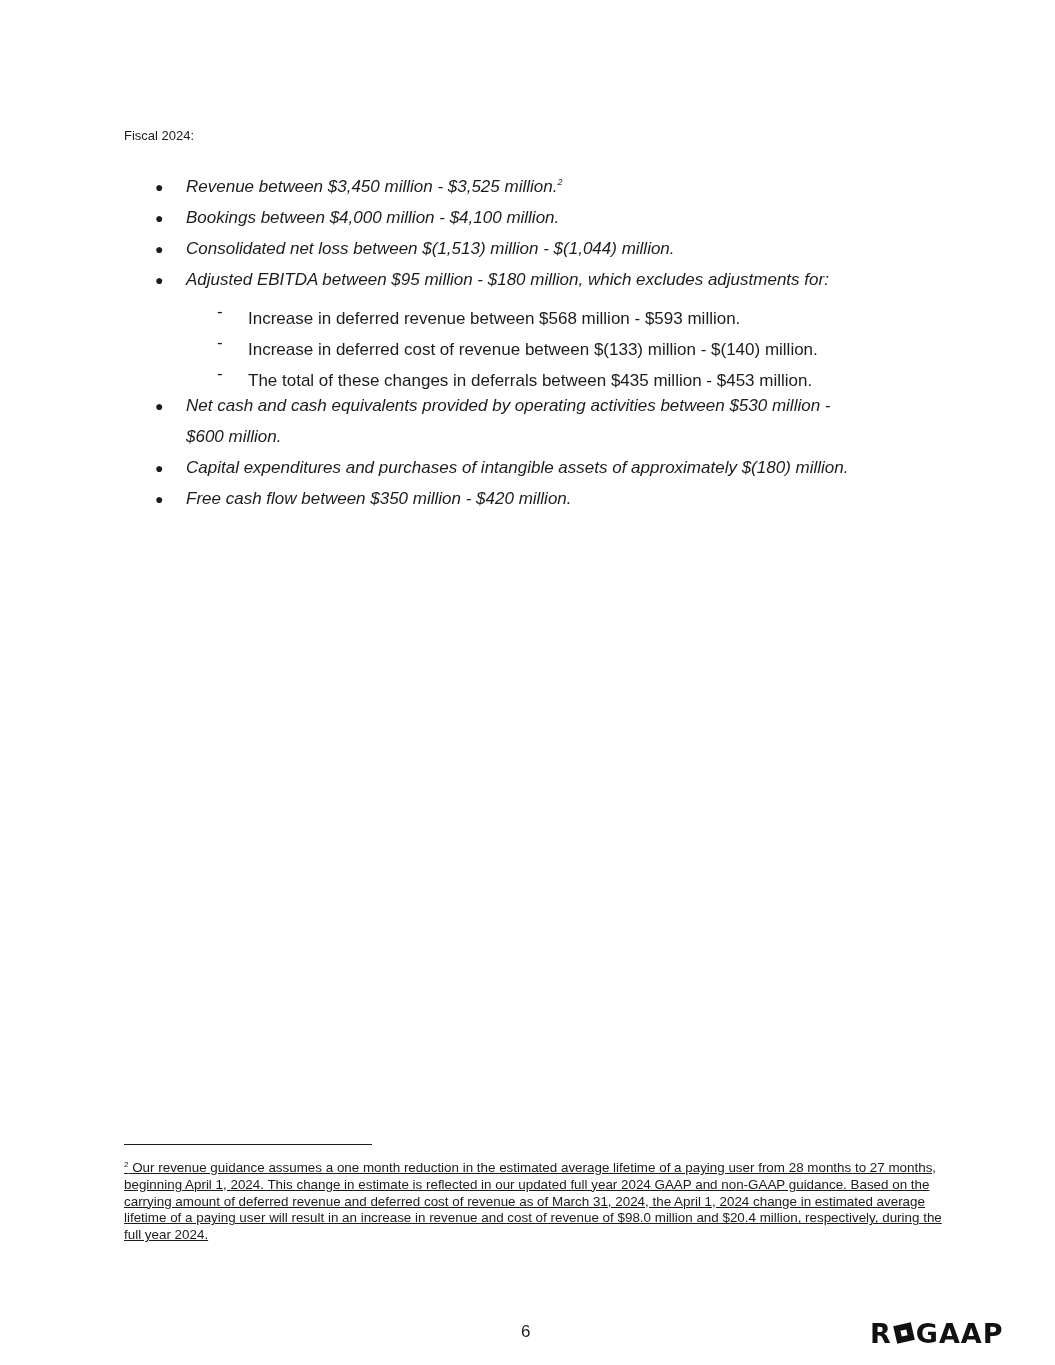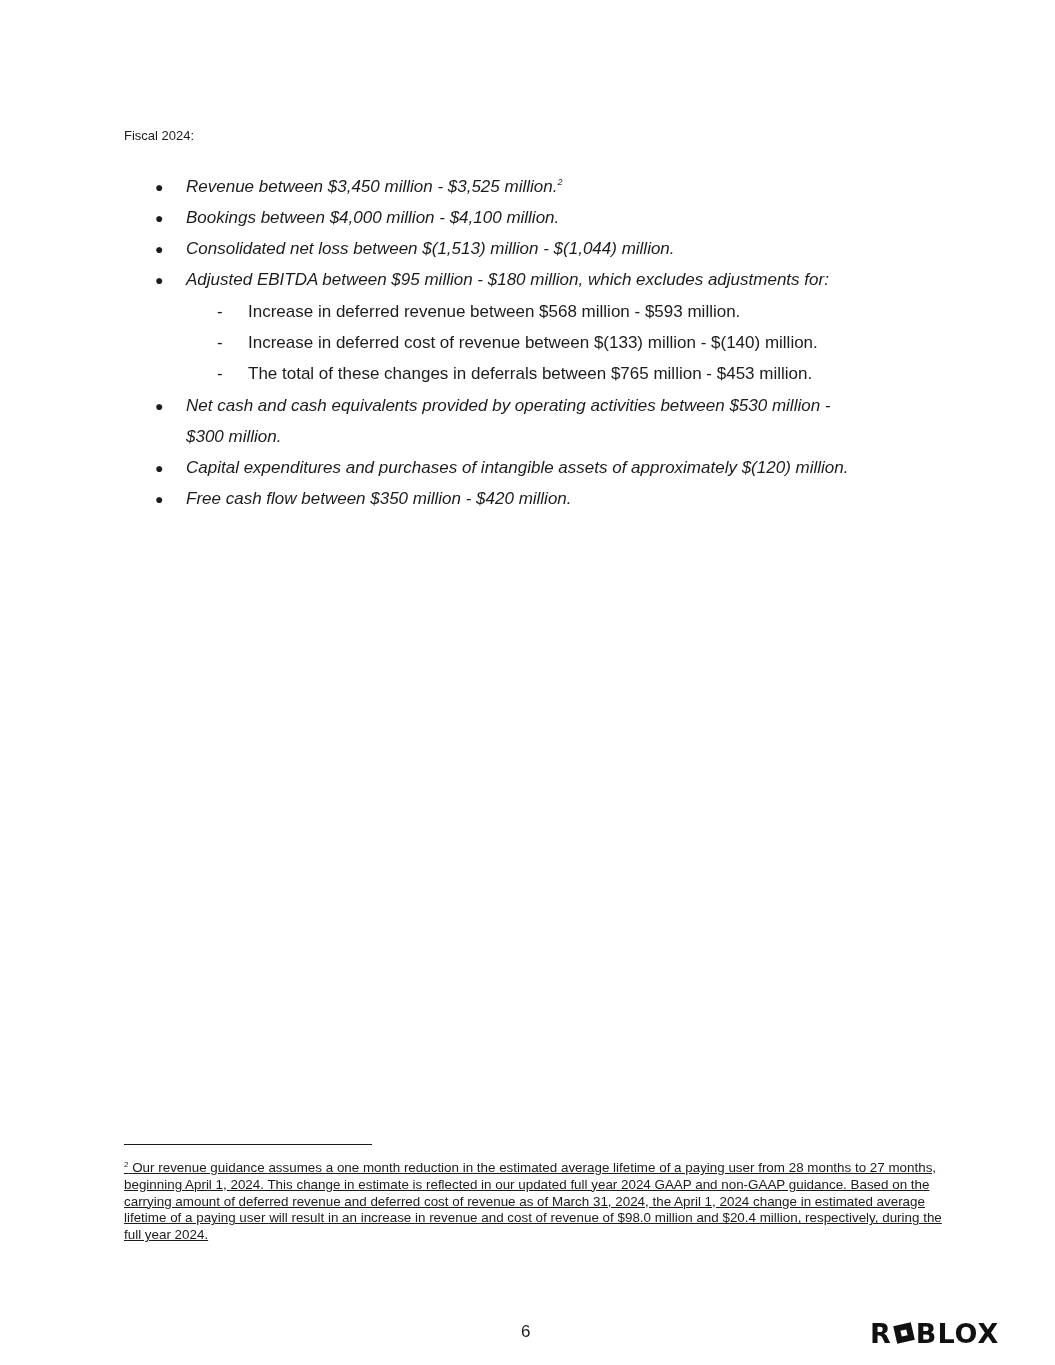--- a/index.html
+++ b/index.html
@@ -3,21 +3,21 @@
 <meta charset="utf-8">
 <style>
   html, body { margin: 0; padding: 0; background: #ffffff; }
   body { width: 1055px; height: 1365px; position: relative; font-family: "Liberation Sans", sans-serif; color: #1c1c1c; overflow: hidden; }
   .heading { position: absolute; left: 124px; top: 128px; font-size: 13px; }
   .list { position: absolute; left: 0; top: 0; }
   .item { position: absolute; font-size: 17px; white-space: nowrap; }
   .bullet { position: absolute; left: 155px; font-size: 14px; }
   .dash { position: absolute; left: 217px; font-size: 17px; }
   .text { position: absolute; left: 186px; font-style: italic; }
-  .subtext { position: absolute; left: 248px; }
+  .subtext { position: absolute; left: 248px; margin-top: 7px; }
   sup { font-size: 9px; vertical-align: 7px; }
   .rule { position: absolute; left: 124px; top: 1144px; width: 248px; height: 1px; background: #1c1c1c; }
   .footnote { position: absolute; left: 124px; top: 1157px; width: 820px; font-size: 13.4px; line-height: 16.8px; text-decoration: underline; }
   .footnote sup { font-size: 8px; vertical-align: 5px; }
   .pagenum { position: absolute; left: 521px; top: 1322px; font-size: 17px; }
   .logo { position: absolute; left: 870px; top: 1320px; height: 26px; display: flex; align-items: center; font-weight: bold; font-size: 27px; letter-spacing: 1px; color: #111; font-family: "DejaVu Sans", sans-serif; }
   .logo .sq { display: inline-block; width: 18px; height: 18px; background: #111; transform: rotate(-13deg); position: relative; margin: 0 3px; }
   .logo .sq::after { content: ""; position: absolute; left: 6px; top: 6px; width: 6px; height: 6px; background: #fff; }
 </style>
 </head>
@@ -46,45 +46,45 @@
     <div class="item" style="top:302px;">
       <span class="dash">-</span>
       <span class="subtext">Increase in deferred revenue between $568 million - $593 million.</span>
     </div>
     <div class="item" style="top:333px;">
       <span class="dash">-</span>
       <span class="subtext">Increase in deferred cost of revenue between $(133) million - $(140) million.</span>
     </div>
     <div class="item" style="top:364px;">
       <span class="dash">-</span>
-      <span class="subtext">The total of these changes in deferrals between $765 million - $453 million.</span>
+      <span class="subtext">The total of these changes in deferrals between $435 million - $453 million.</span>
     </div>
     <div class="item" style="top:396px;">
       <span class="bullet" style="top:2px;">●</span>
       <span class="text">Net cash and cash equivalents provided by operating activities between $530 million -</span>
     </div>
     <div class="item" style="top:427px;">
-      <span class="text">$300 million.</span>
+      <span class="text">$600 million.</span>
     </div>
     <div class="item" style="top:458px;">
       <span class="bullet" style="top:2px;">●</span>
-      <span class="text">Capital expenditures and purchases of intangible assets of approximately $(120) million.</span>
+      <span class="text">Capital expenditures and purchases of intangible assets of approximately $(180) million.</span>
     </div>
     <div class="item" style="top:489px;">
       <span class="bullet" style="top:2px;">●</span>
       <span class="text">Free cash flow between $350 million - $420 million.</span>
     </div>
   </div>
 
   <div class="rule"></div>
   <div class="footnote">
     <sup>2</sup>
     <span>Our revenue guidance assumes a one month reduction in the estimated average lifetime of a paying user from 28 months to 27 months, beginning April 1, 2024. This change in estimate is reflected in our updated full year 2024 GAAP and non-GAAP guidance. Based on the carrying amount of deferred revenue and deferred cost of revenue as of March 31, 2024, the April 1, 2024 change in estimated average lifetime of a paying user will result in an increase in revenue and cost of revenue of $98.0 million and $20.4 million, respectively, during the full year 2024.</span>
   </div>
 
   <div class="pagenum">6</div>
 
   <div class="logo">
     <span>R</span>
     <span class="sq"></span>
-    <span>BLOX</span>
+    <span>GAAP</span>
   </div>
 </div>
 
 </body></html>

